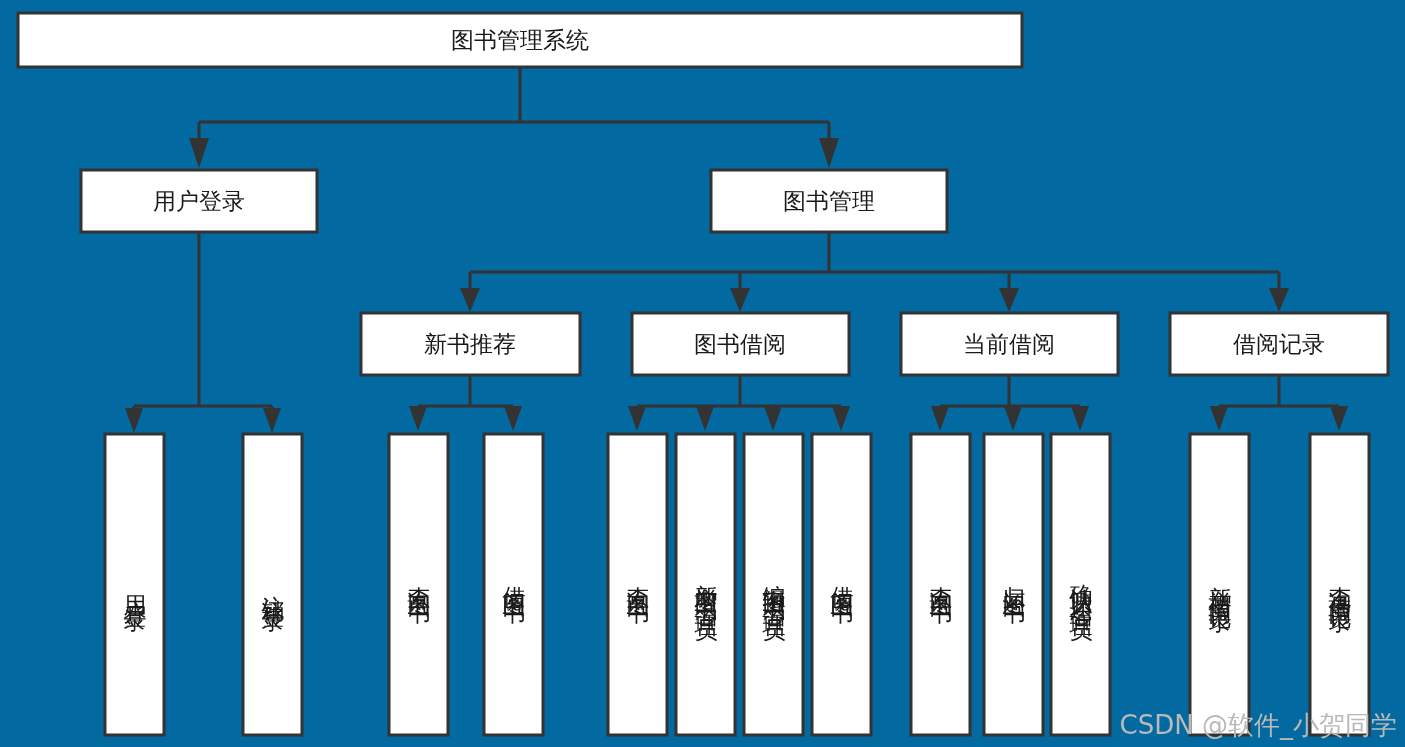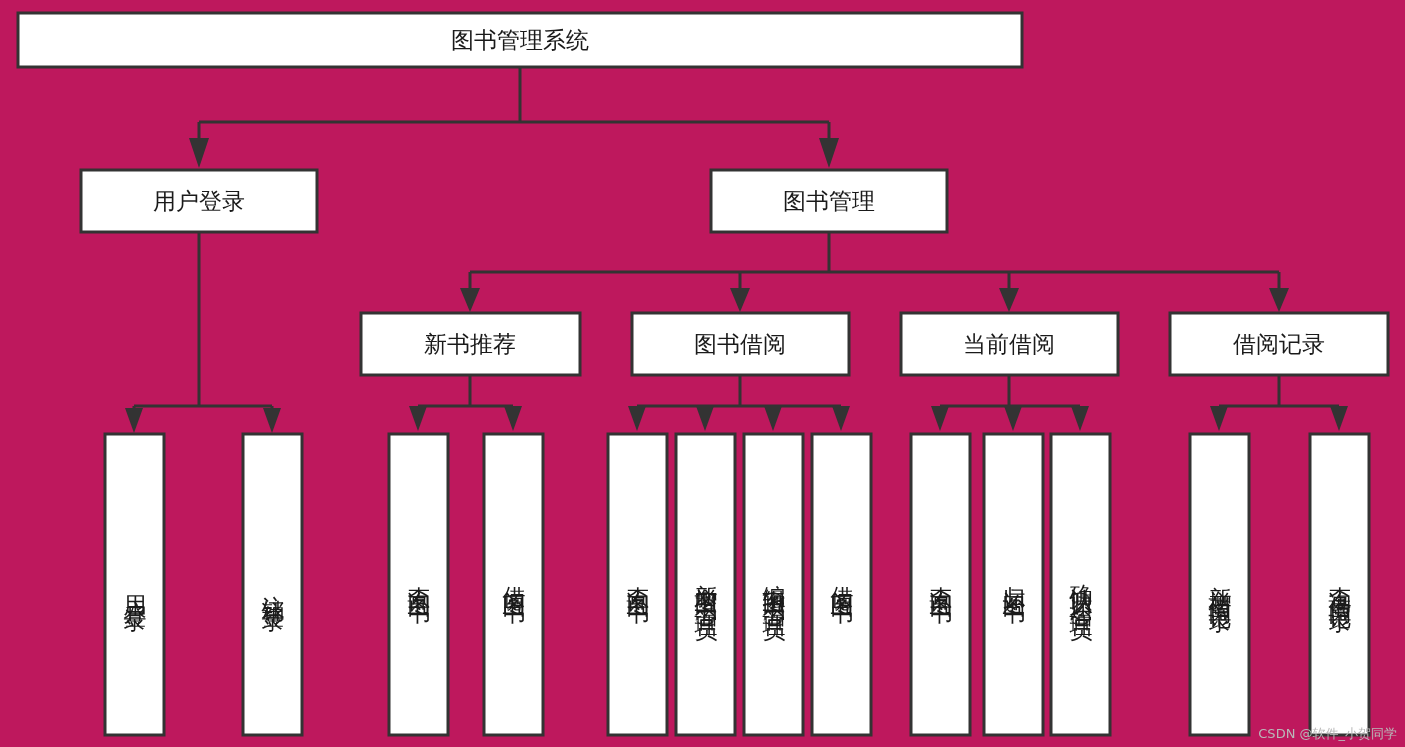--- a/index.html
+++ b/index.html
@@ -8,21 +8,21 @@
     padding: 0;
     background: #ffffff;
   }
   body {
     font-family: "DejaVu Sans", "Liberation Sans", sans-serif;
   }
   #diagram-root {
     position: relative;
     width: 1405px;
     height: 747px;
-    background: #be185d;
+    background: #0369a1;
     overflow: hidden;
     text-align: right;
   }
   svg.diagram-canvas {
     position: absolute;
     left: 0;
     top: 0;
     width: 1405px;
     height: 747px;
     display: block;
@@ -56,21 +56,21 @@
     text-anchor: middle;
     dominant-baseline: middle;
     writing-mode: vertical-rl;
     letter-spacing: 5px;
   }
   .watermark-text {
     position: absolute;
     right: 8px;
     bottom: 4px;
     font-family: "DejaVu Sans", "Liberation Sans", sans-serif;
-    font-size: 13px;
+    font-size: 26px;
     color: #b9b9b9;
     white-space: nowrap;
     pointer-events: none;
   }
 </style>
 </head>
 <body>
 
 <div id="diagram-root">
 

